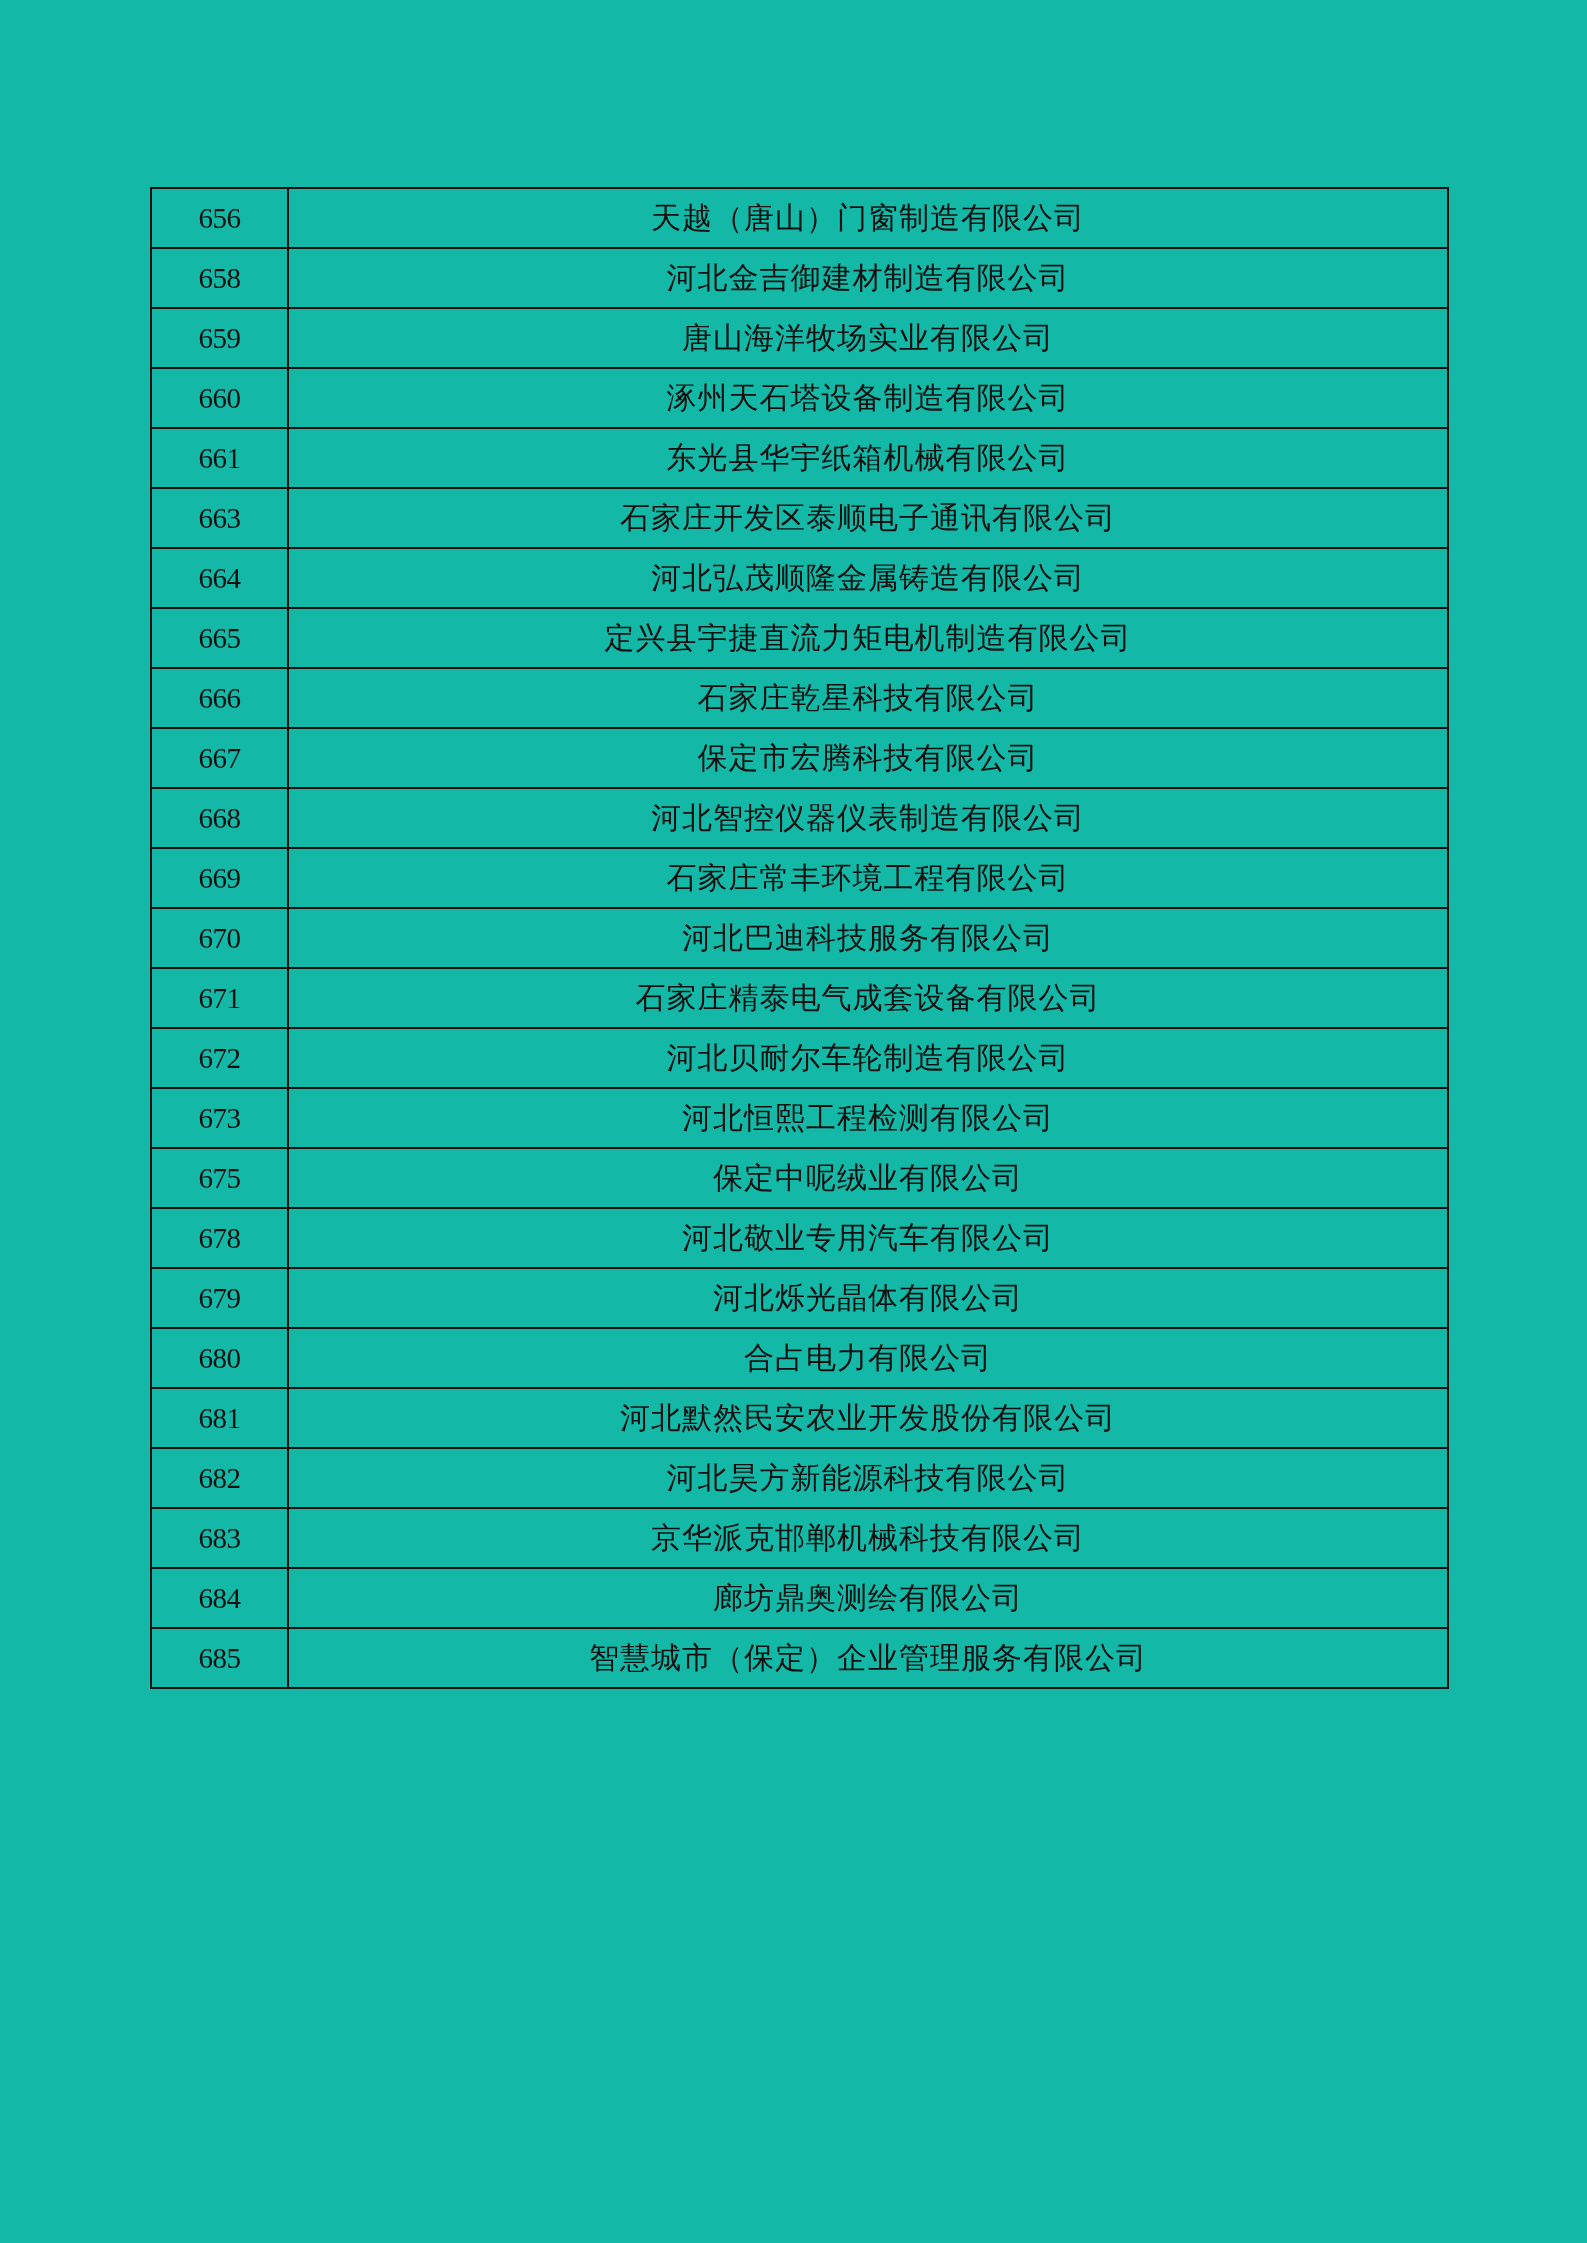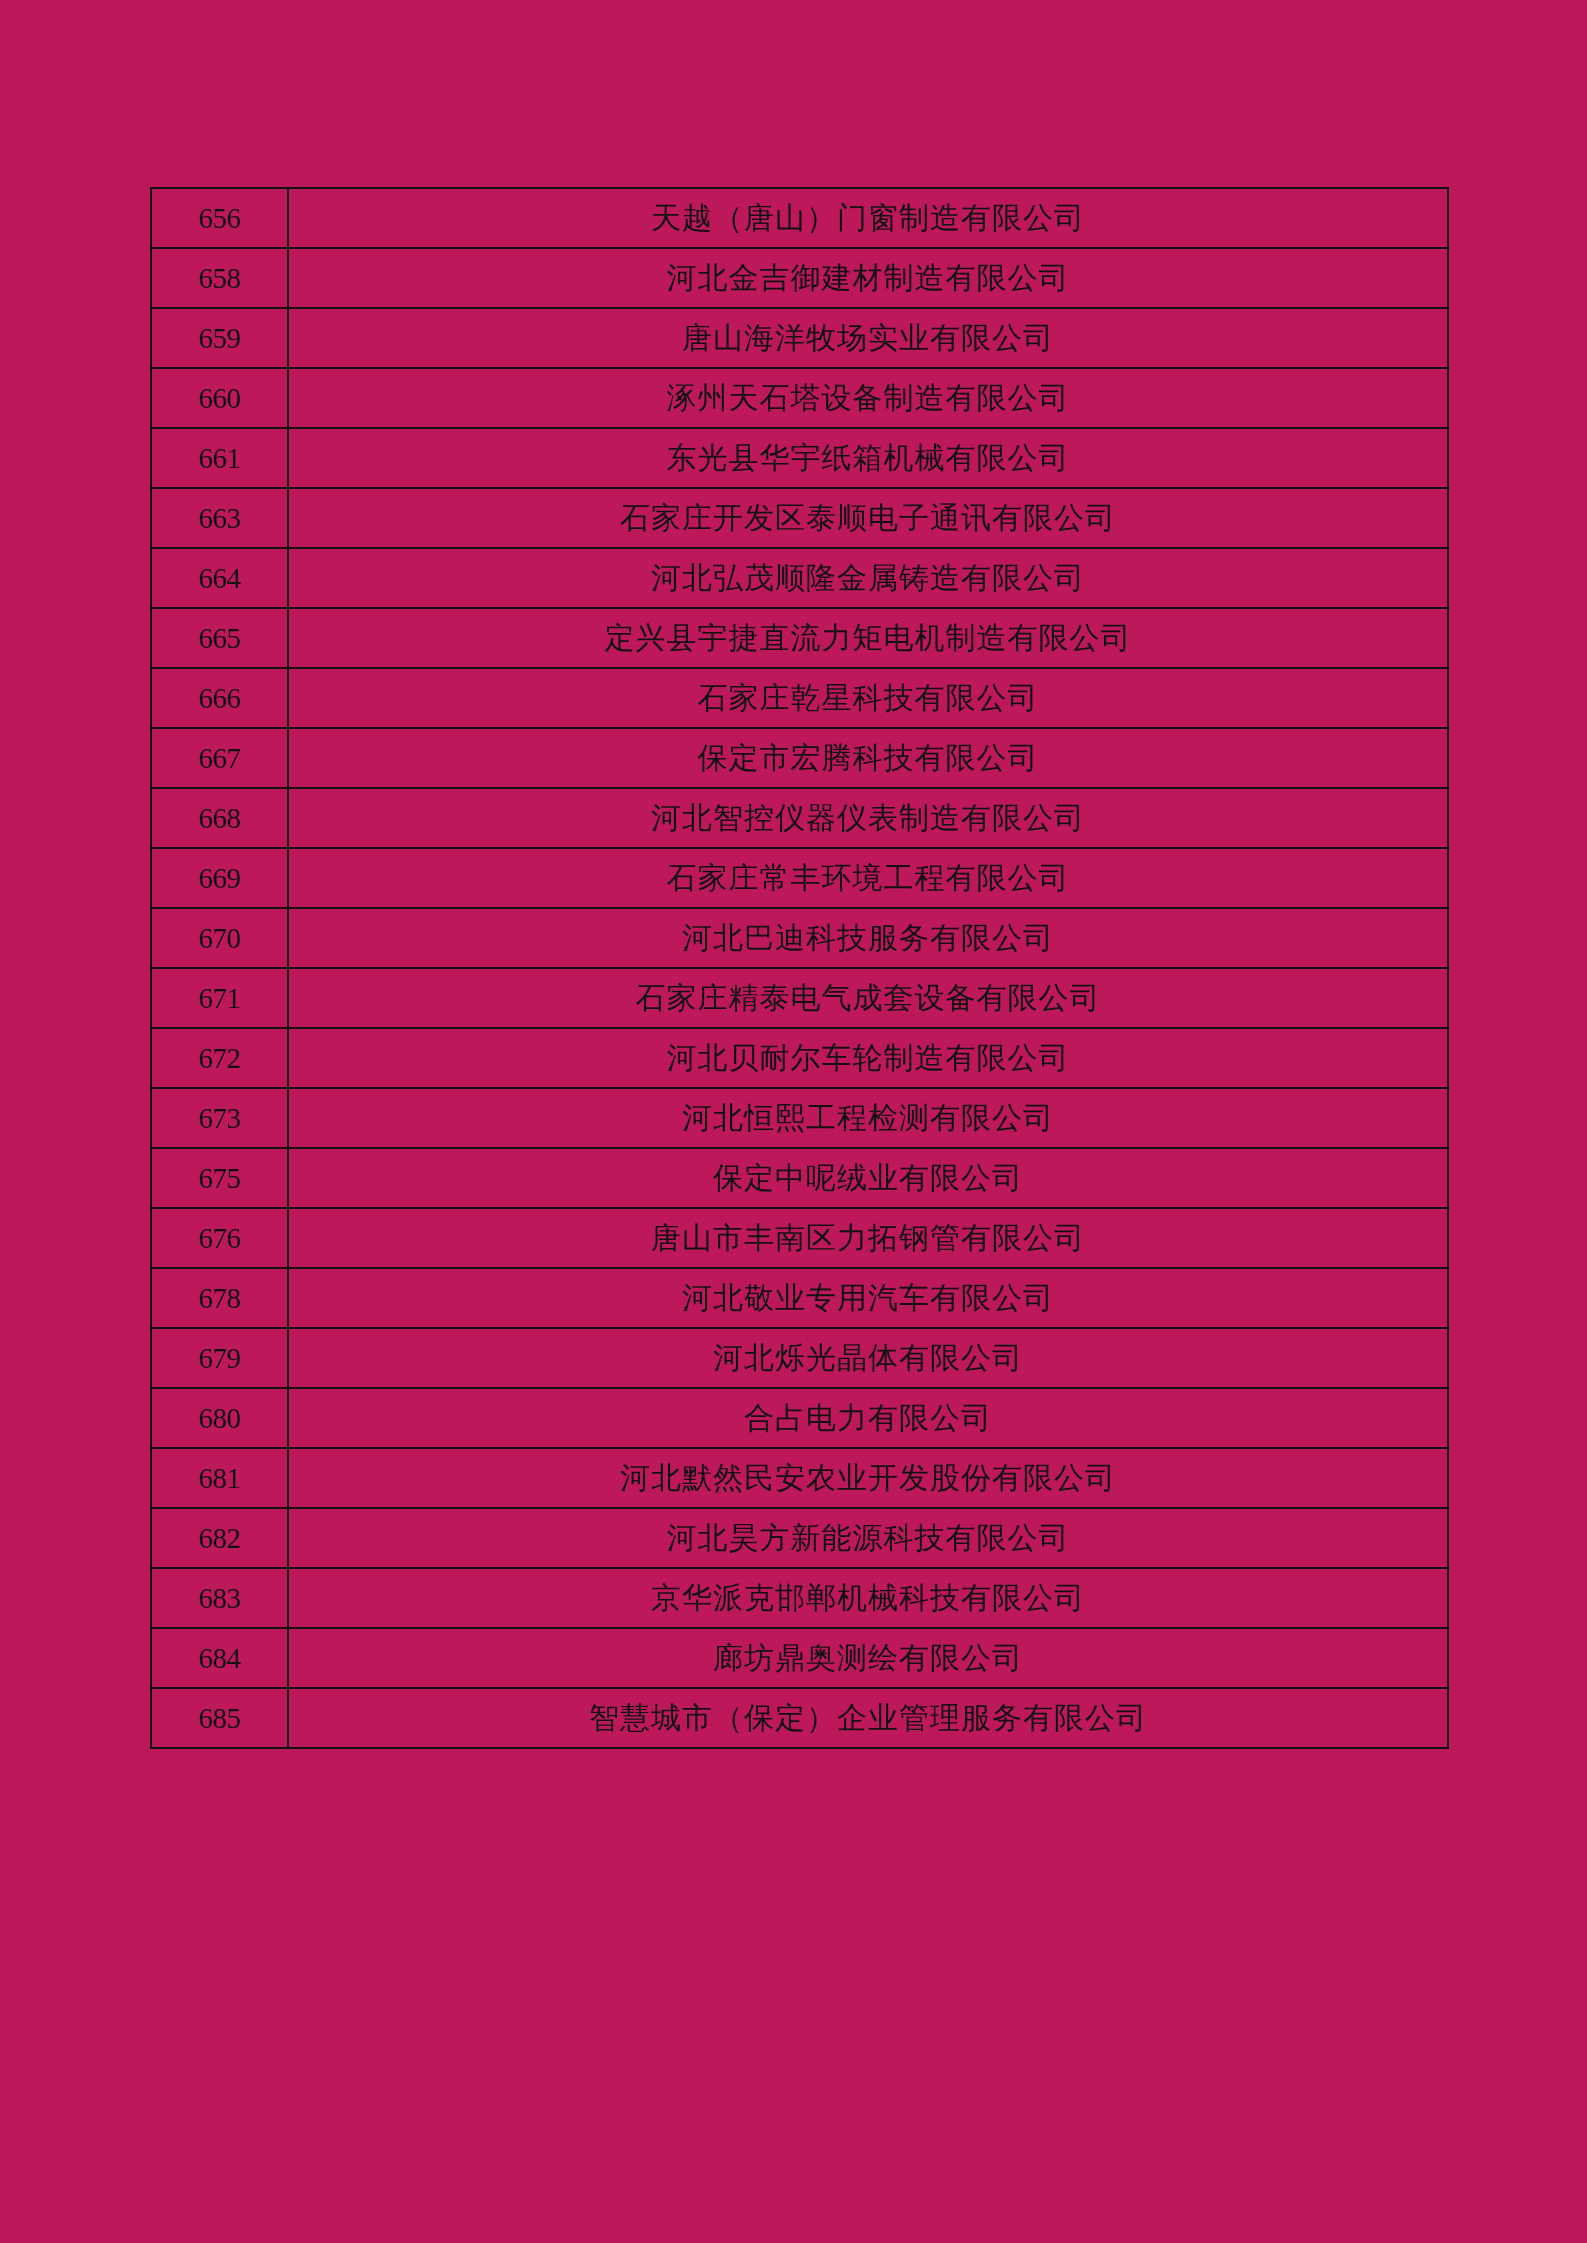--- a/index.html
+++ b/index.html
@@ -14,21 +14,21 @@
       overflow: hidden;
       font-family: "DejaVu Serif", "Liberation Serif", serif;
       color: #111111;
     }
     .page {
       position: absolute;
       left: 0;
       top: 0;
       width: 1587px;
       height: 2243px;
-      background: #be185d;
+      background: #14b8a6;
     }
     table.list {
       position: absolute;
       left: 150px;
       top: 187px;
       width: 1297px;
       border-collapse: collapse;
       table-layout: fixed;
     }
     table.list col.c-num { width: 137px; }
@@ -123,24 +123,20 @@
         </tr>
       <tr>
           <td class="num">673</td>
           <td class="name">河北恒熙工程检测有限公司</td>
         </tr>
       <tr>
           <td class="num">675</td>
           <td class="name">保定中呢绒业有限公司</td>
         </tr>
       <tr>
-          <td class="num">676</td>
-          <td class="name">唐山市丰南区力拓钢管有限公司</td>
-        </tr>
-      <tr>
           <td class="num">678</td>
           <td class="name">河北敬业专用汽车有限公司</td>
         </tr>
       <tr>
           <td class="num">679</td>
           <td class="name">河北烁光晶体有限公司</td>
         </tr>
       <tr>
           <td class="num">680</td>
           <td class="name">合占电力有限公司</td>

